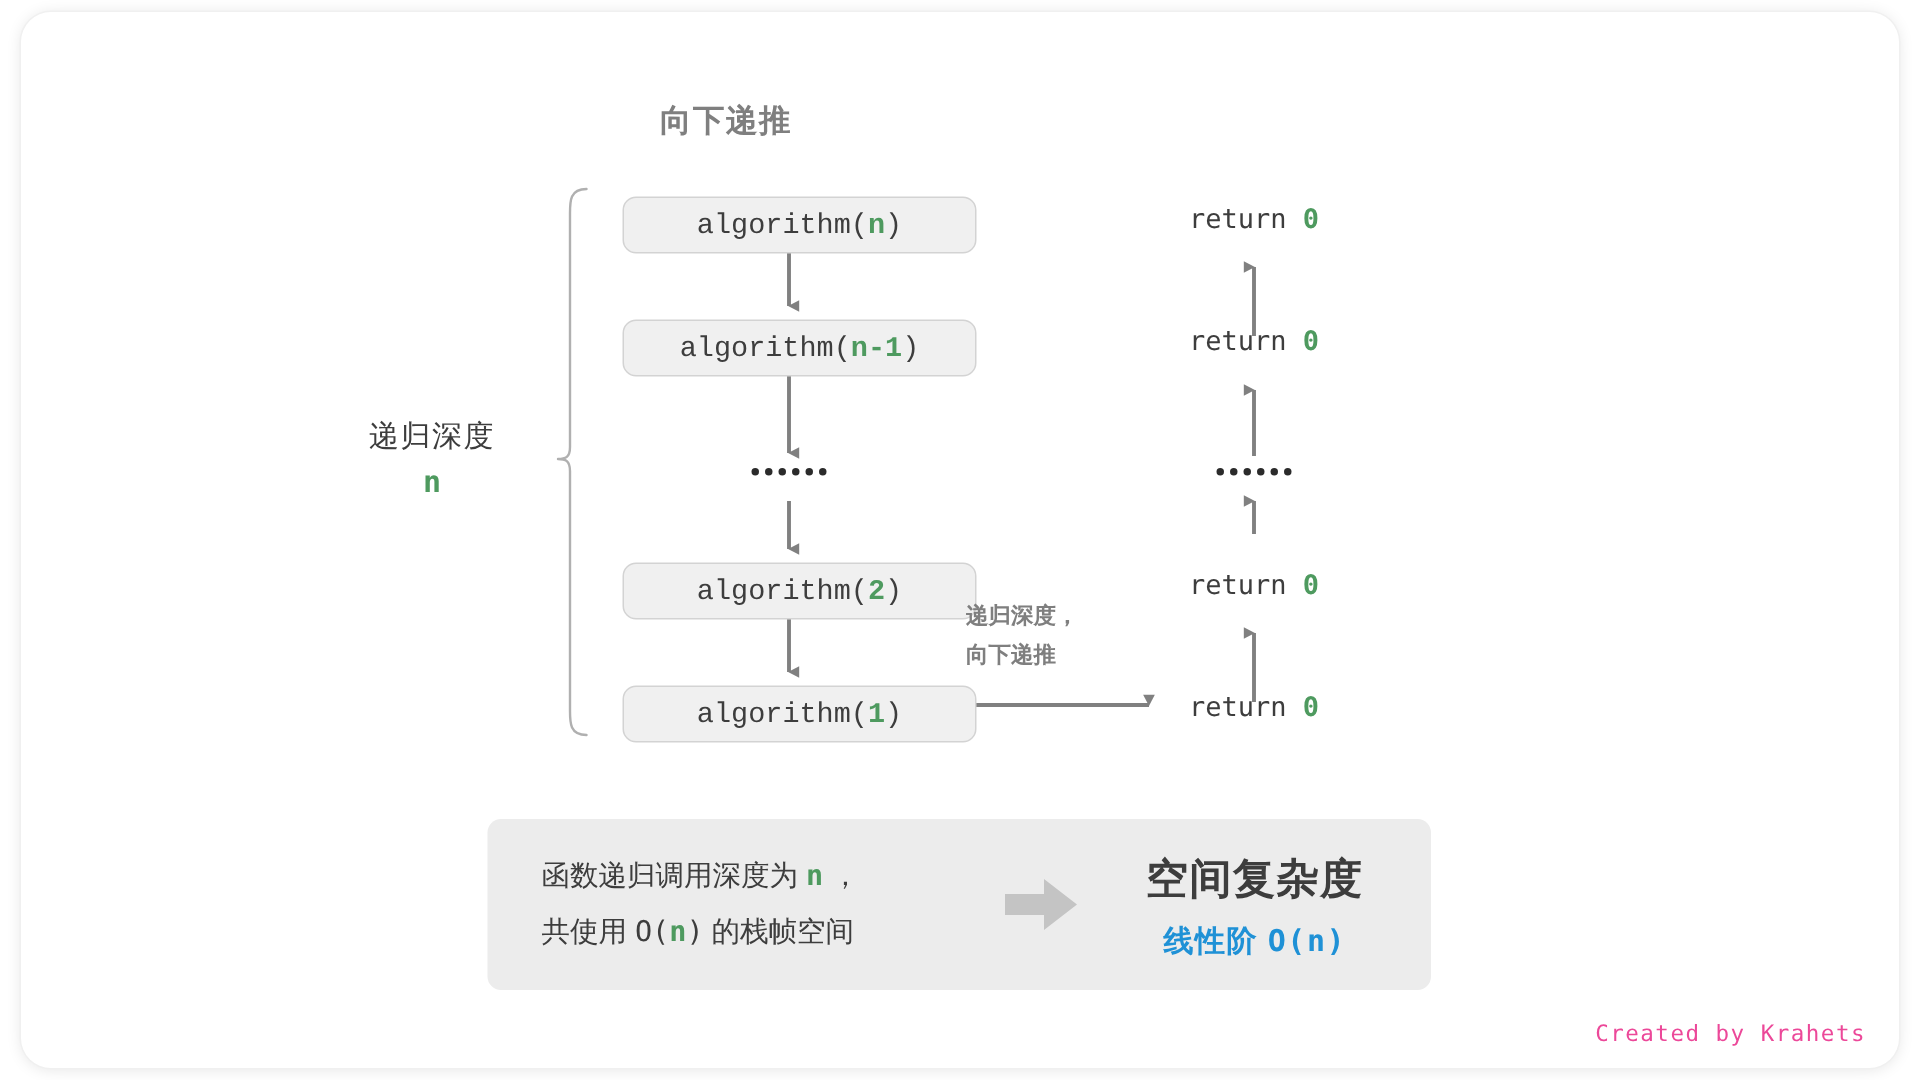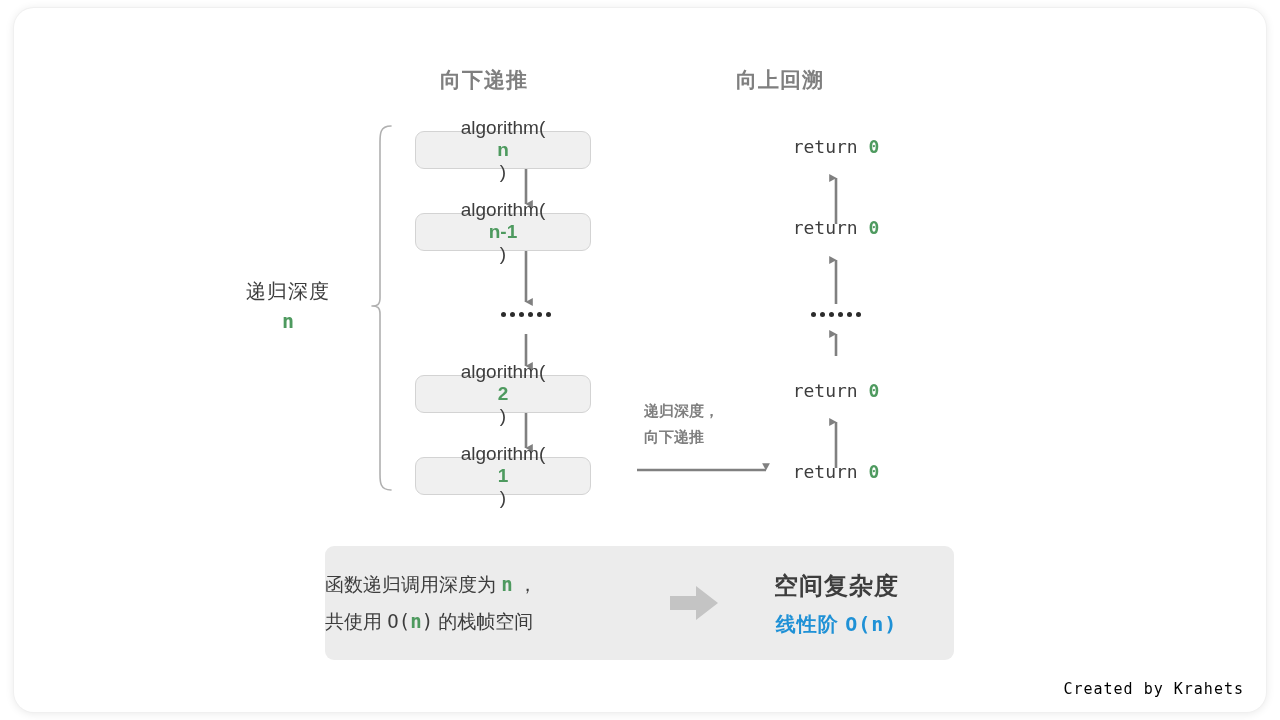--- a/index.html
+++ b/index.html
@@ -27,31 +27,30 @@
     font-weight:bold;
     color:#7f7f7f;
     letter-spacing:1px;
     white-space:nowrap;
     text-align:left;
   }
 
   
   .code-box{
     position:absolute;
-    width:176px;height:38px;
+    width:236px;height:38px;
     background:#f0f0f0;
     border:1.4px solid #d3d3d3;
     border-radius:9px;
     box-sizing:border-box;
     display:flex;align-items:center;justify-content:center;
-    font-family:Liberation Sans, sans-serif;
+    font-family:Liberation Mono, monospace;
     font-size:19px;
     color:#3d3d3d;
     letter-spacing:0px;
-    flex-direction:column;
   }
   .code-box .arg{color:#4e9a5f;font-weight:bold;}
 
   
   .ret{
     position:absolute;
     font-family:"DejaVu Sans Mono","Liberation Mono",monospace;
     font-size:18px;
     color:#3d3d3d;
     white-space:nowrap;
@@ -113,56 +112,57 @@
     position:absolute;
     left:311px;top:538px;
     width:629px;height:114px;
     background:#ececec;
     border-radius:9px;
     box-sizing:border-box;
     display:flex;align-items:center;
   }
   #summary-left{
     width:330px;
+    padding-left:36px;
     box-sizing:border-box;
     font-size:19px;
     color:#3d3d3d;
     line-height:1.95;
     white-space:nowrap;
   }
   #summary-left .mono{font-family:"DejaVu Sans Mono","Liberation Mono",monospace;}
   #summary-left .g{color:#4e9a5f;font-weight:bold;font-family:"DejaVu Sans Mono","Liberation Mono",monospace;}
   #summary-mid{
     width:78px;
     display:flex;align-items:center;justify-content:center;
   }
   #summary-right{
     flex:1;
     text-align:center;
     padding-right:14px;
   }
   #summary-right .title{
     display:block;
-    font-size:24px;font-weight:bold;color:#3d3d3d;
+    font-size:28px;font-weight:bold;color:#3d3d3d;
     letter-spacing:1px;line-height:1.75;
   }
   #summary-right .value{
     display:block;
     font-size:20px;font-weight:bold;color:#1f91d6;
     letter-spacing:1px;line-height:1.75;
   }
   #summary-right .value .mono{font-family:"DejaVu Sans Mono","Liberation Mono",monospace;}
 
   
   #footer{
     position:absolute;
     right:22px;bottom:14px;
     font-family:"DejaVu Sans Mono","Liberation Mono",monospace;
     font-size:15px;
-    color:#000000;
+    color:#ec4899;
     letter-spacing:1px;
     white-space:nowrap;
   }
 </style>
 </head>
 <body>
 
 <div id="canvas">
 
   <svg id="arrows" viewBox="0 0 1252 704" xmlns="http://www.w3.org/2000/svg">
@@ -194,21 +194,20 @@
 
     <line x1="623" y1="462" x2="752" y2="462" stroke="#808080" stroke-width="2.6" fill="none" marker-end="url(#ah-right)"></line>
 
     <path d="M377,118 C366,118 366,126 366,134
              L366,290 C366,297 363,298 358,298
              C363,298 366,299 366,306
              L366,466 C366,474 366,482 377,482" stroke="#b0b0b0" stroke-width="1.6" fill="none" stroke-linecap="round" stroke-linejoin="round"></path>
   </svg>
 
   <div class="col-head abs" style="left:426px;top:58px;width:200px;">向下递推</div>
-  <div class="col-head abs" style="left:722px;top:58px;width:200px;">向上回溯</div>
 
   <div class="code-box" style="left:401px;top:123px;">
     <span>algorithm(</span>
       <span class="arg">n</span>
       <span>)</span>
   </div>
 
   <div class="code-box" style="left:401px;top:205px;">
     <span>algorithm(</span>
       <span class="arg">n-1</span>

